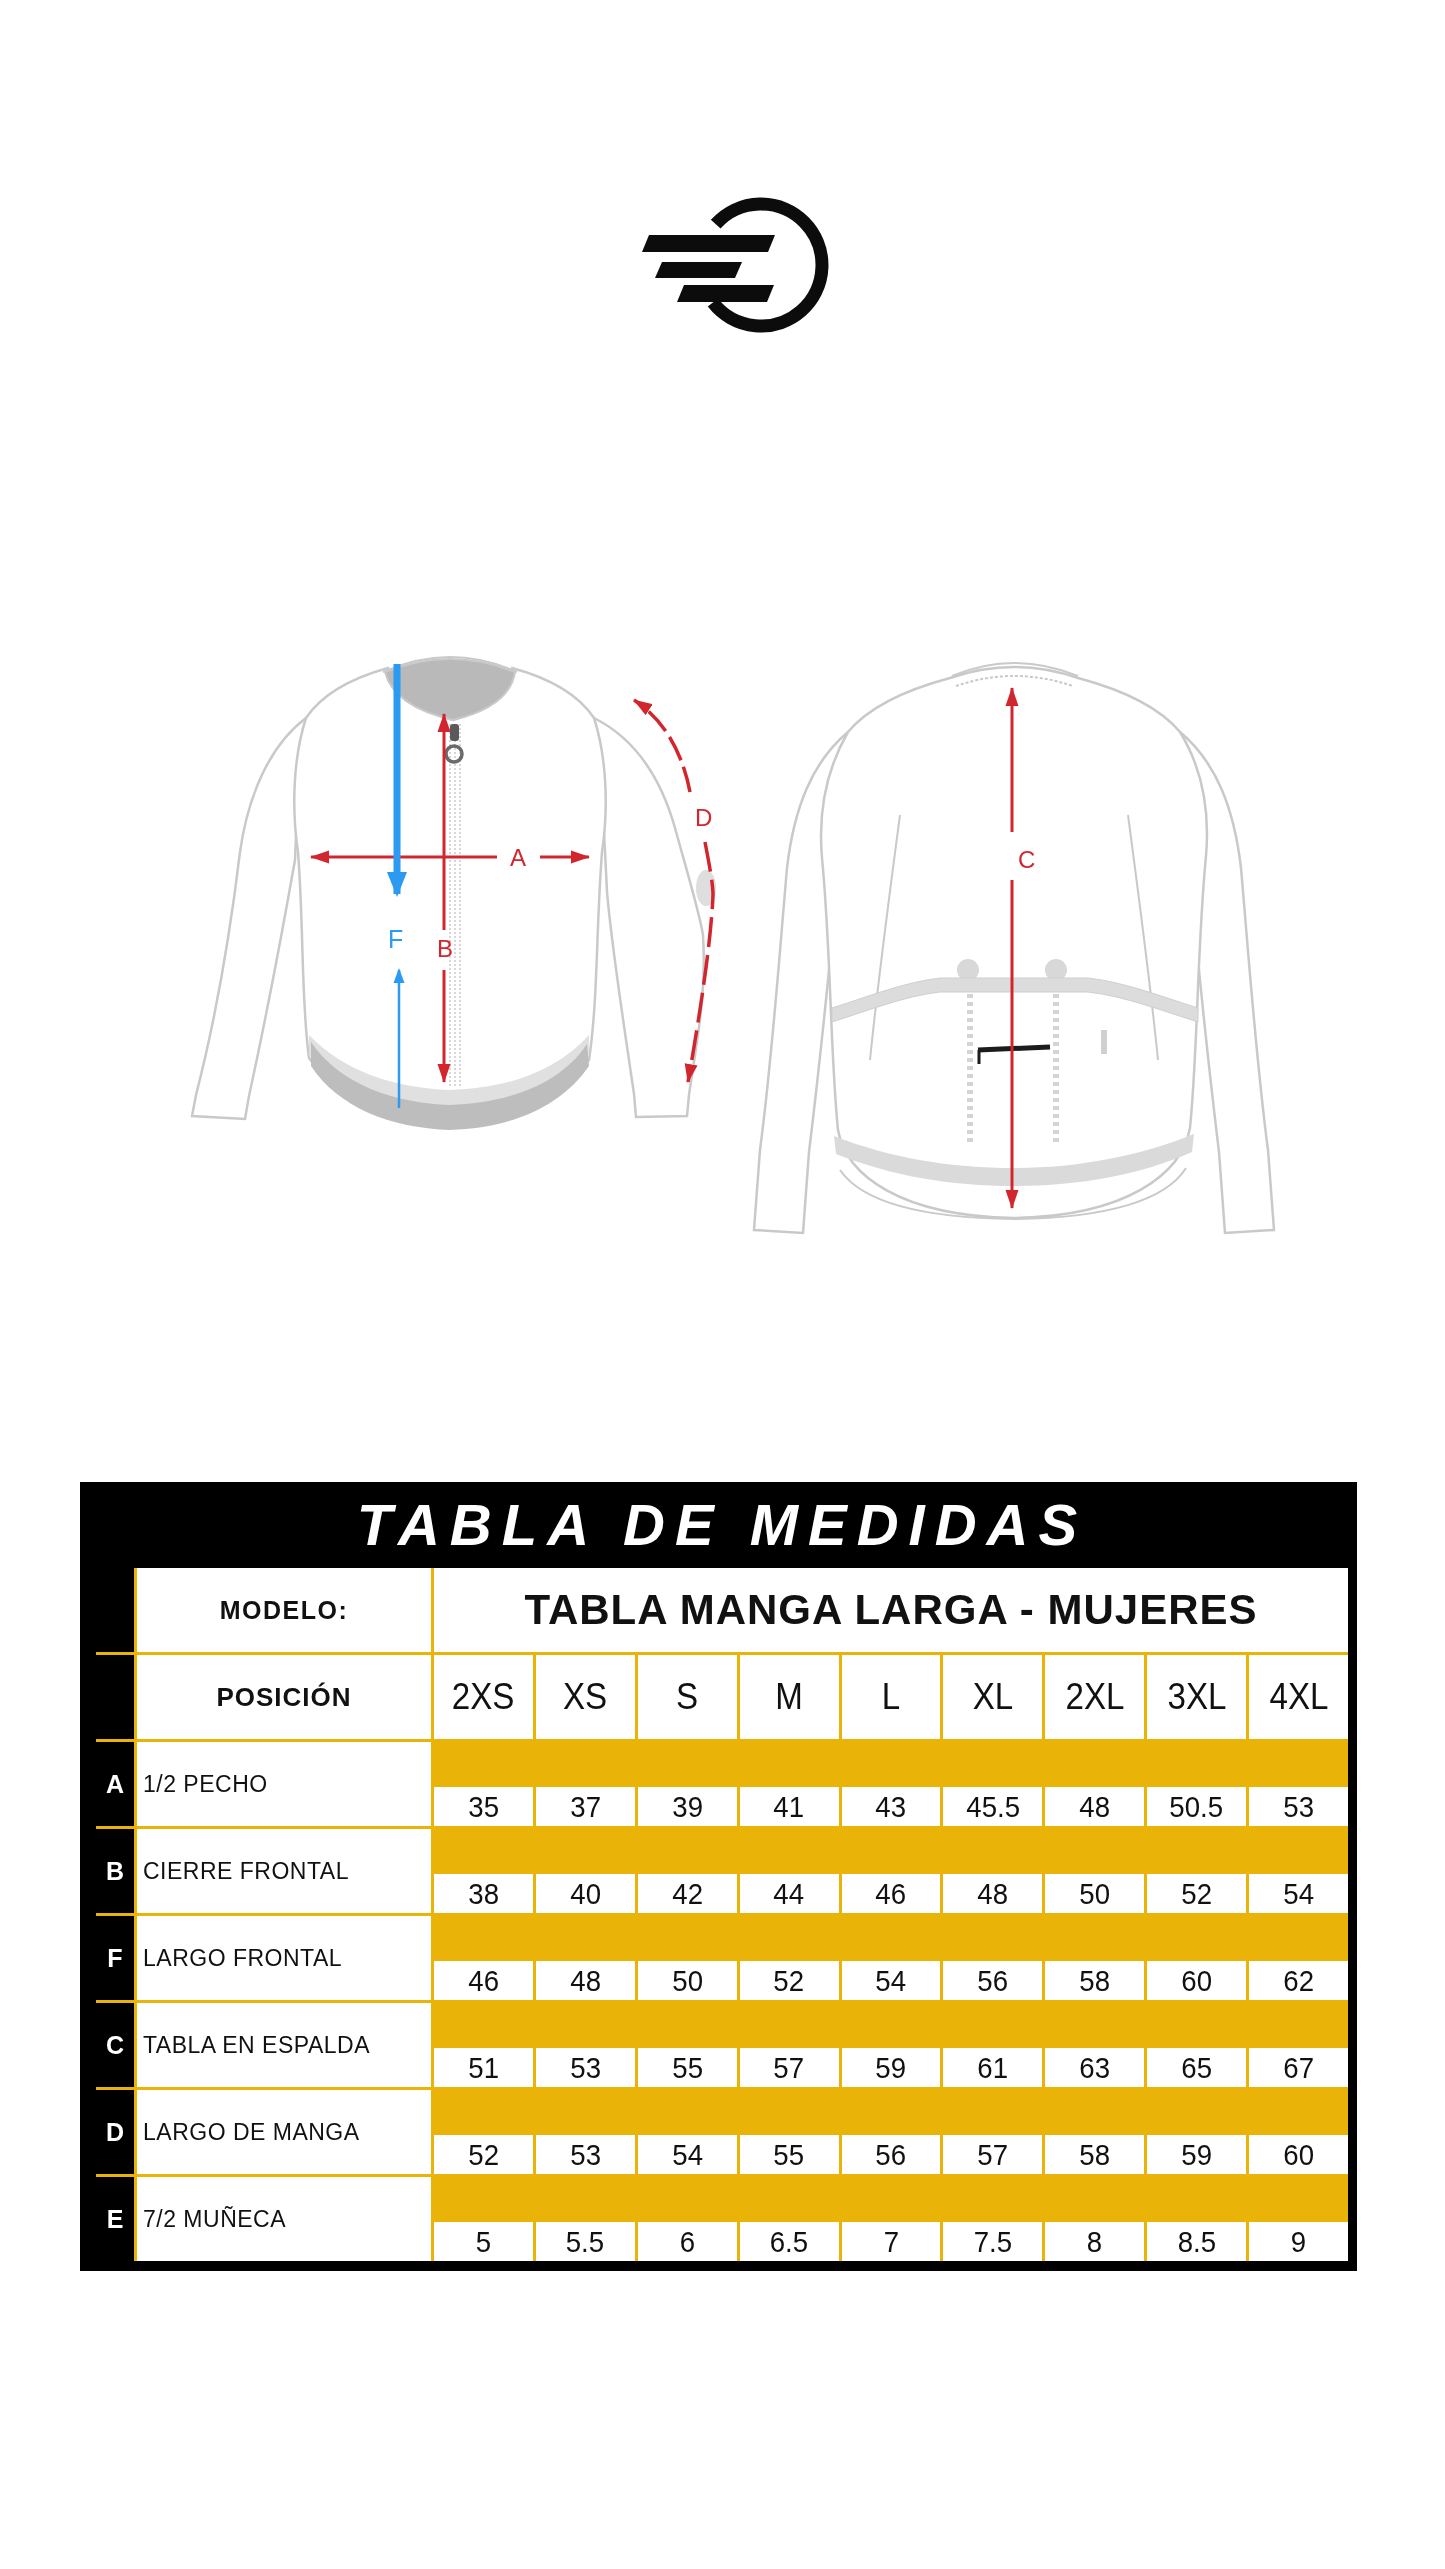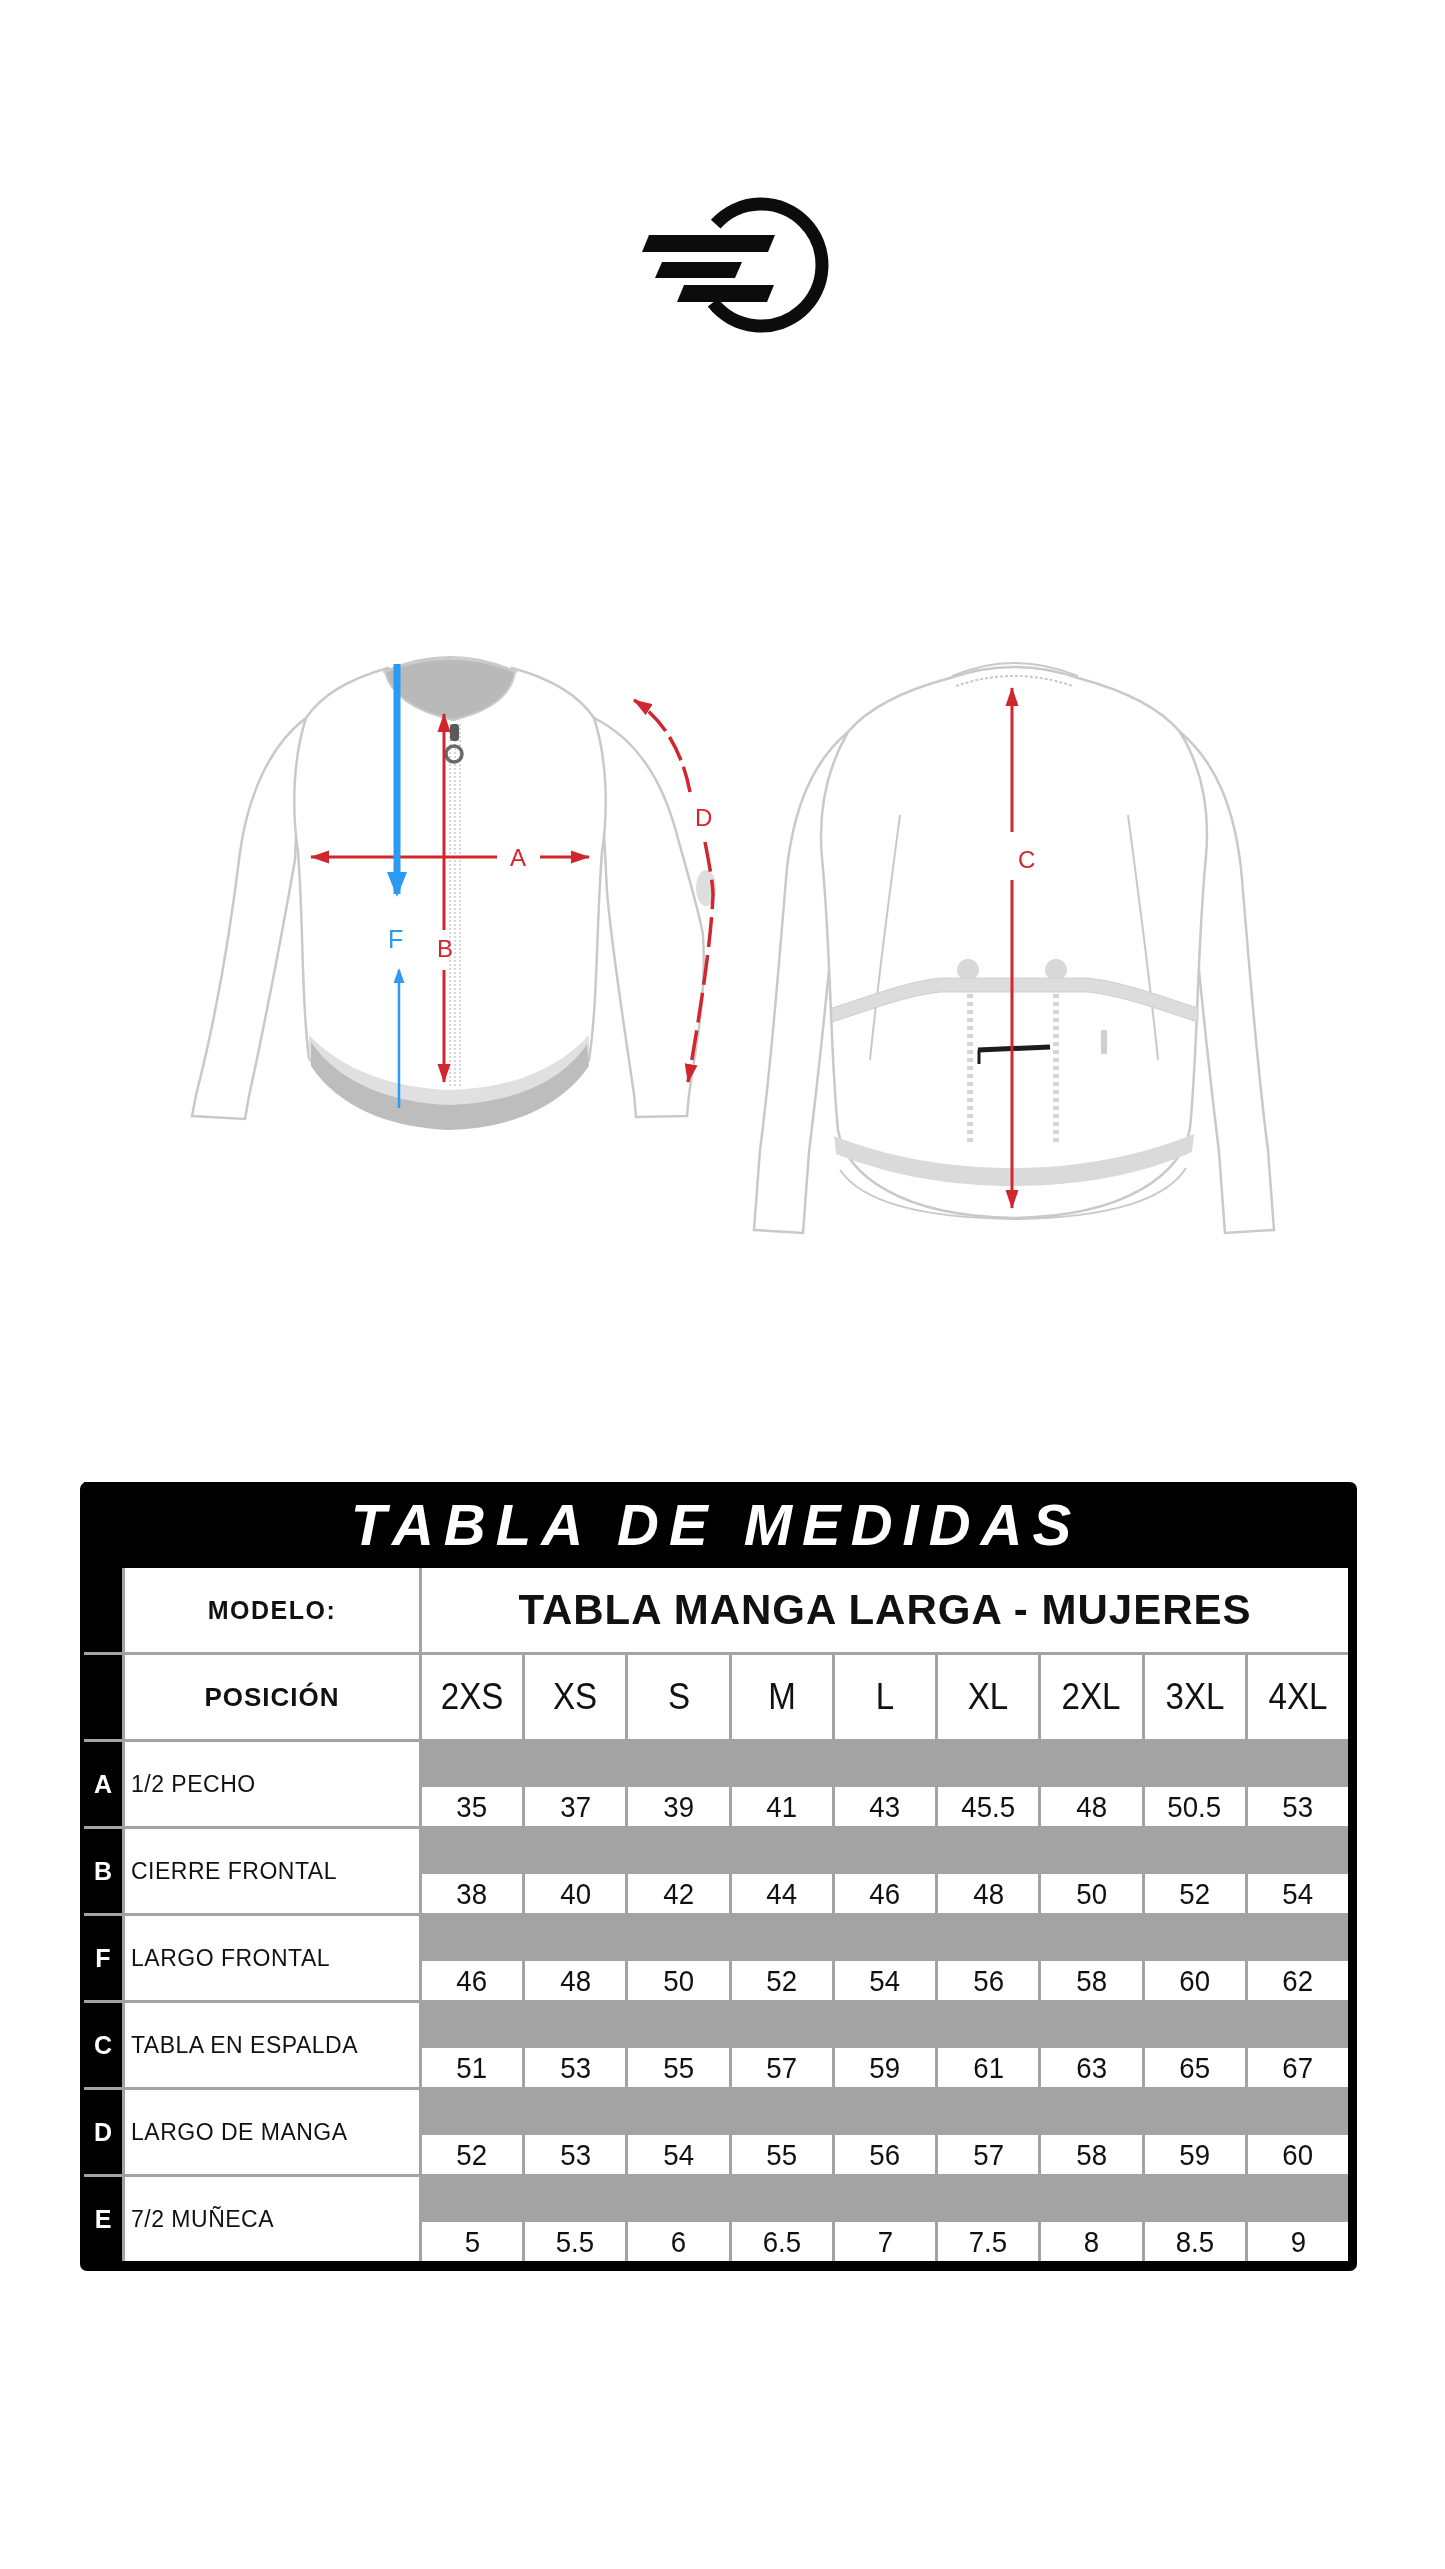--- a/index.html
+++ b/index.html
@@ -19,33 +19,33 @@
   .diagram-svg { position:absolute; left:0; top:630px; width:1445px; height:650px; }
   .outline { fill:#ffffff; stroke:#c9c9c9; stroke-width:2.5; }
   .seam { fill:none; stroke:#c9c9c9; stroke-width:2; }
   .mletter-red { fill:#d2262e; font-size:24px; }
   .mletter-blue { fill:#2b9af3; font-size:25px; }
   svg text { font-family:"Liberation Sans","DejaVu Sans",sans-serif; }
 
   
   .size-table {
     position:absolute; left:80px; top:1482px; width:1277px;
-    background:#000; padding:0 9px 10px 4px;border-radius:7px;
+    background:#000; padding:0 9px 10px 16px;
   }
   .title-band {
     height:86px; background:#000; color:#fff; text-align:center;
     font-size:58px; font-weight:bold; font-style:italic; letter-spacing:10px;
     line-height:86px; white-space:nowrap;
   }
   .tgrid {
     display:grid;
     grid-template-columns:38px 294px repeat(9,1fr);
     grid-auto-rows:84px;
     gap:3px;
-    background:#a3a3a3;
+    background:#eab308;
   }
   .trow { display:contents; }
   .cell {
     background:#fff; display:flex; align-items:center; justify-content:center;
     color:#111;
   }
   .cell.letter { background:#000; color:#fff; font-weight:bold; font-size:25px; }
   .cell.rlabel { justify-content:flex-start; padding-left:6px; font-size:23px; letter-spacing:0.5px; white-space:nowrap; }
   .cell.model-label { font-weight:bold; font-size:25px; letter-spacing:1.5px; }
   .cell.model-value { grid-column:3 / -1; font-weight:bold; font-size:42px; letter-spacing:1px; }

